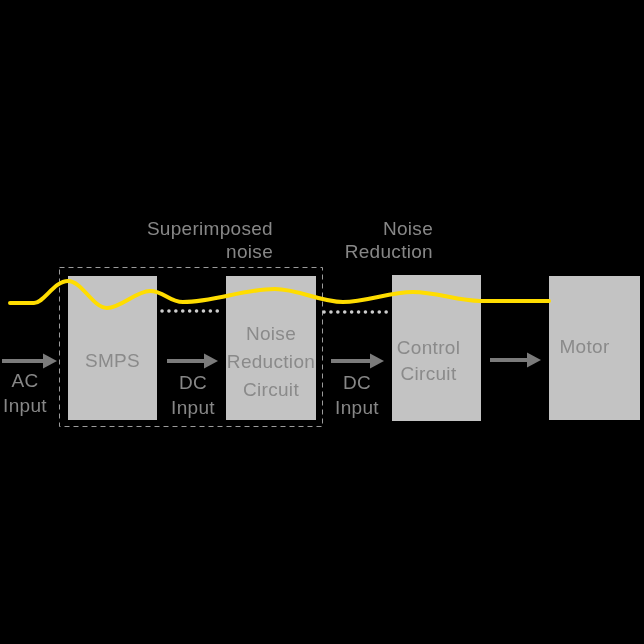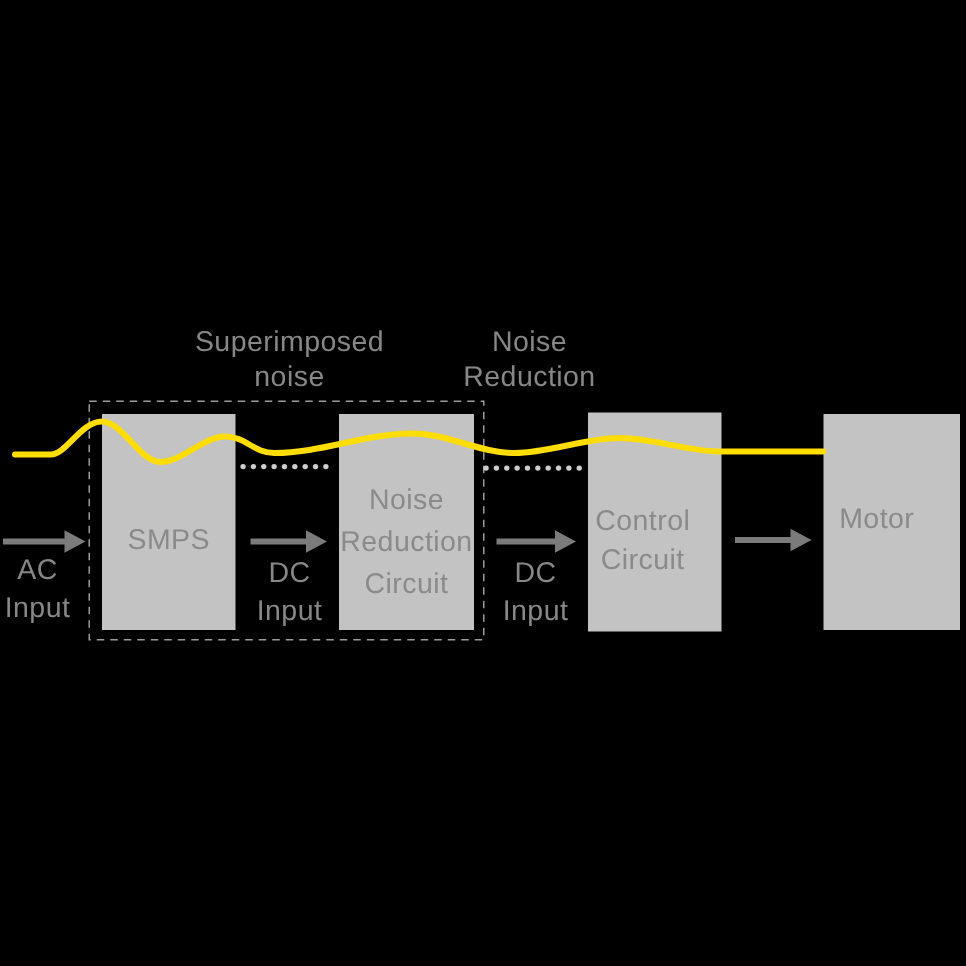--- a/index.html
+++ b/index.html
@@ -54,21 +54,21 @@
     letter-spacing: 0.3px;
     white-space: nowrap;
   }
   .io-ac  { left: -5px;  width: 60px; top: 368px; }
   .io-dc1 { left: 163px; width: 60px; top: 370px; }
   .io-dc2 { left: 327px; width: 60px; top: 370px; }
   .io-label span { display: block; }
 
   .annotation {
     position: absolute;
-    text-align: center;
+    text-align: right;
     color: #878787;
     font-size: 19px;
     line-height: 23px;
     letter-spacing: 0.3px;
     white-space: nowrap;
   }
   .ann-super { left: 113px; width: 160px; top: 217px; }
   .ann-nr    { left: 273px; width: 160px; top: 217px; }
   .annotation span { display: block; }
 </style>

